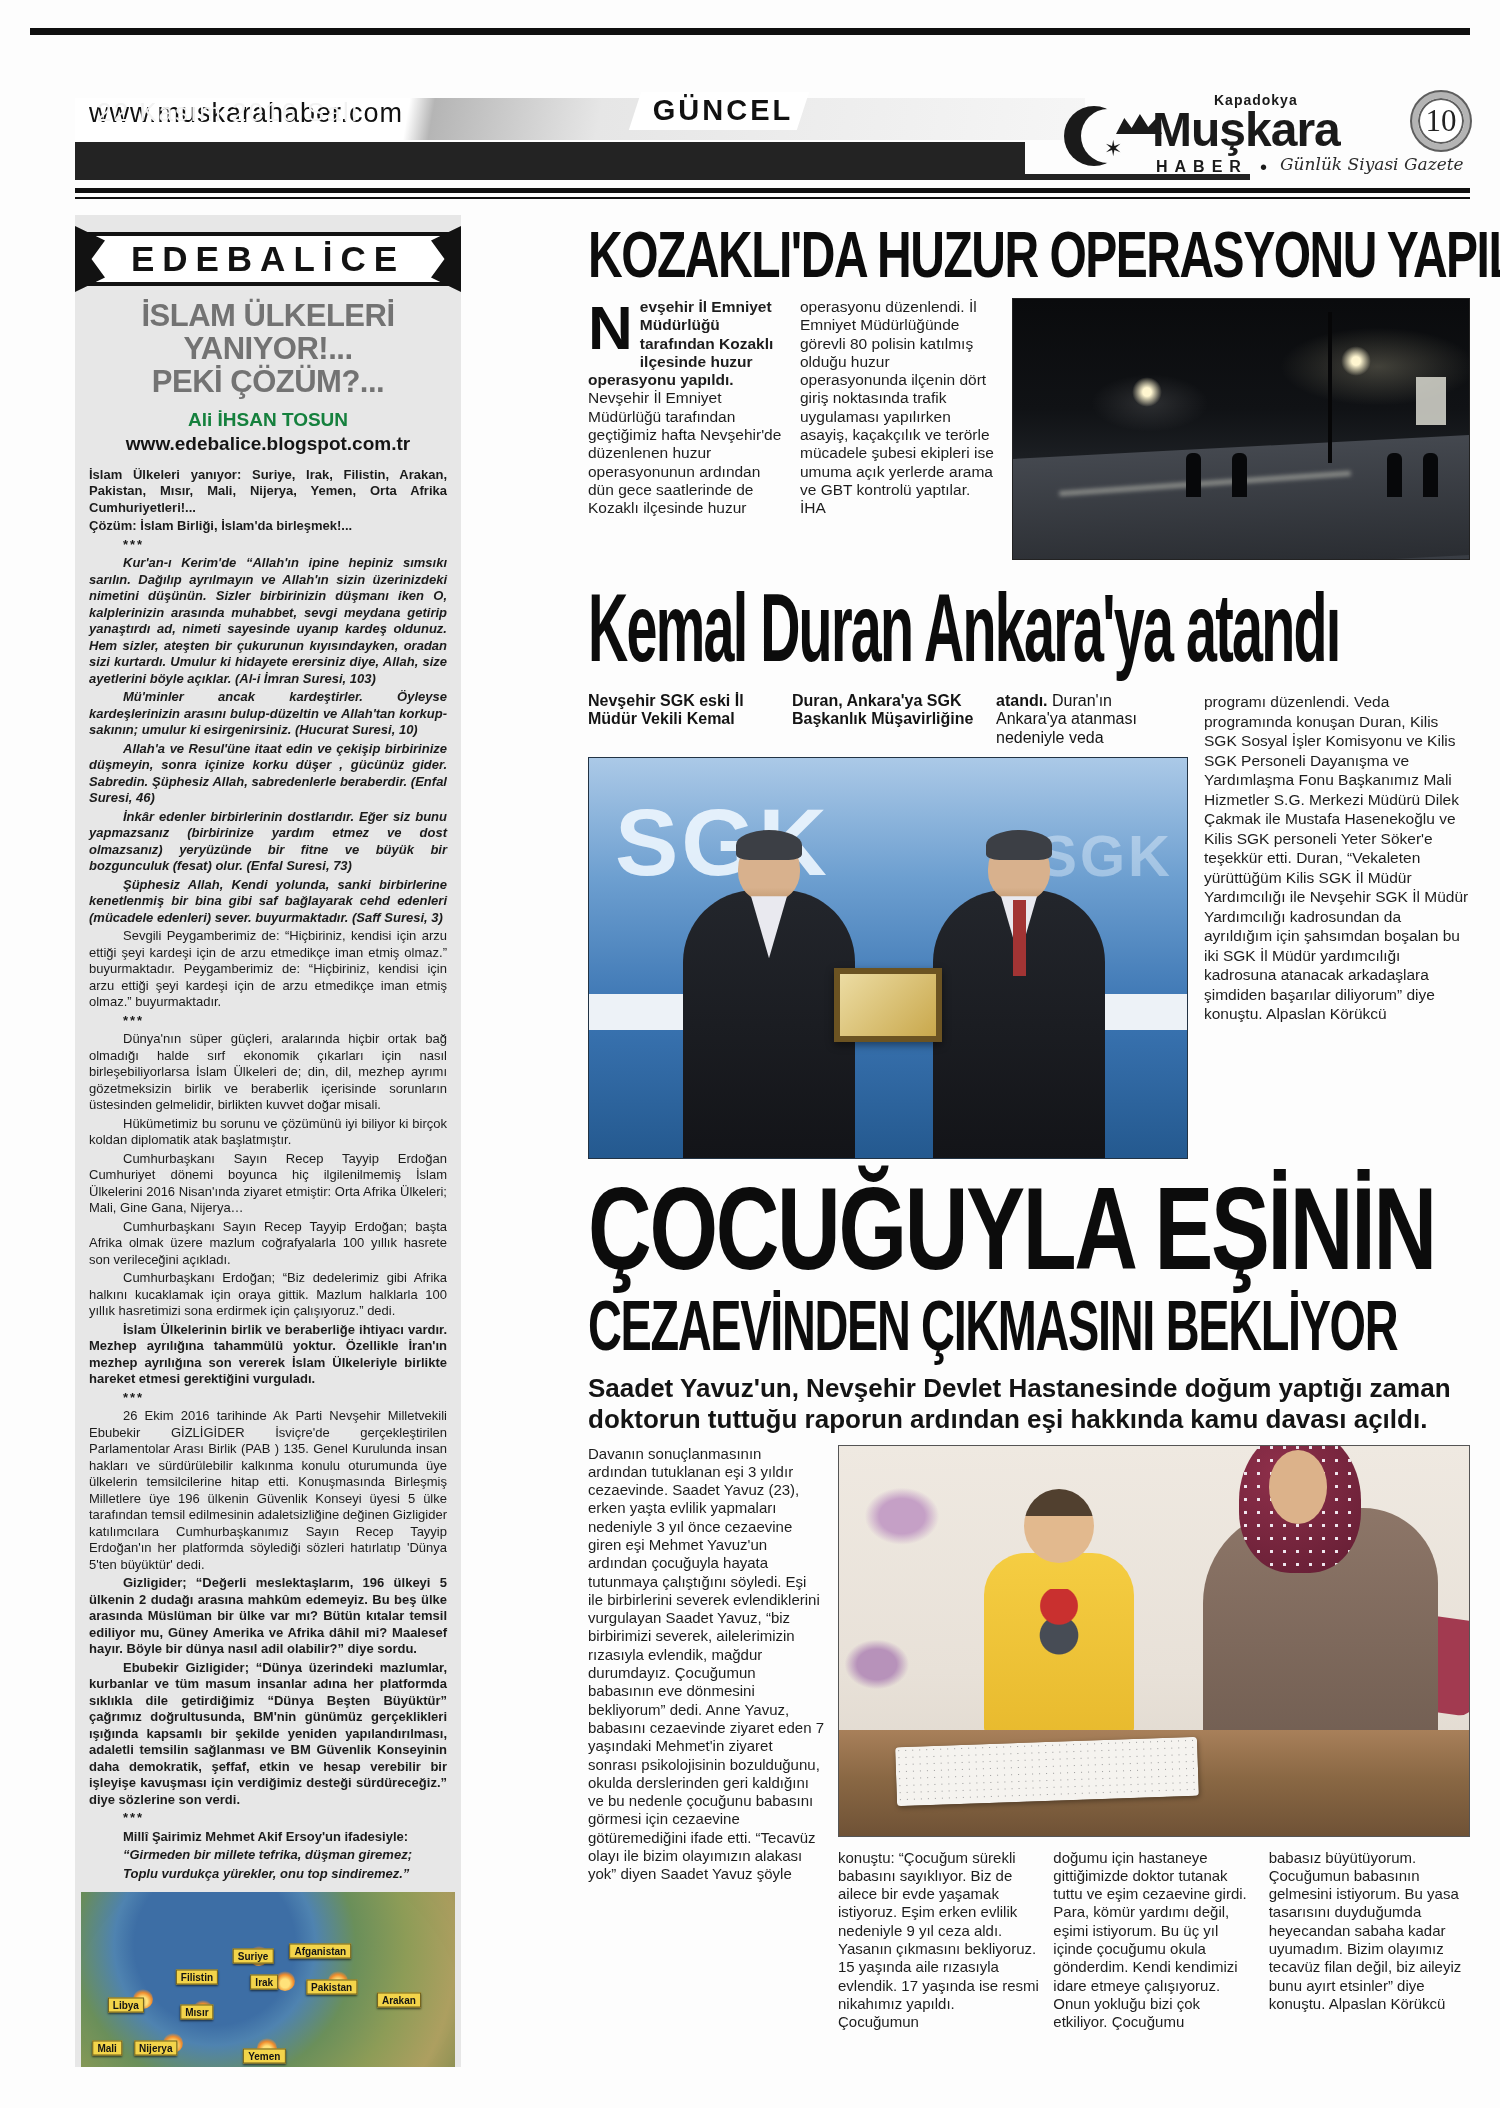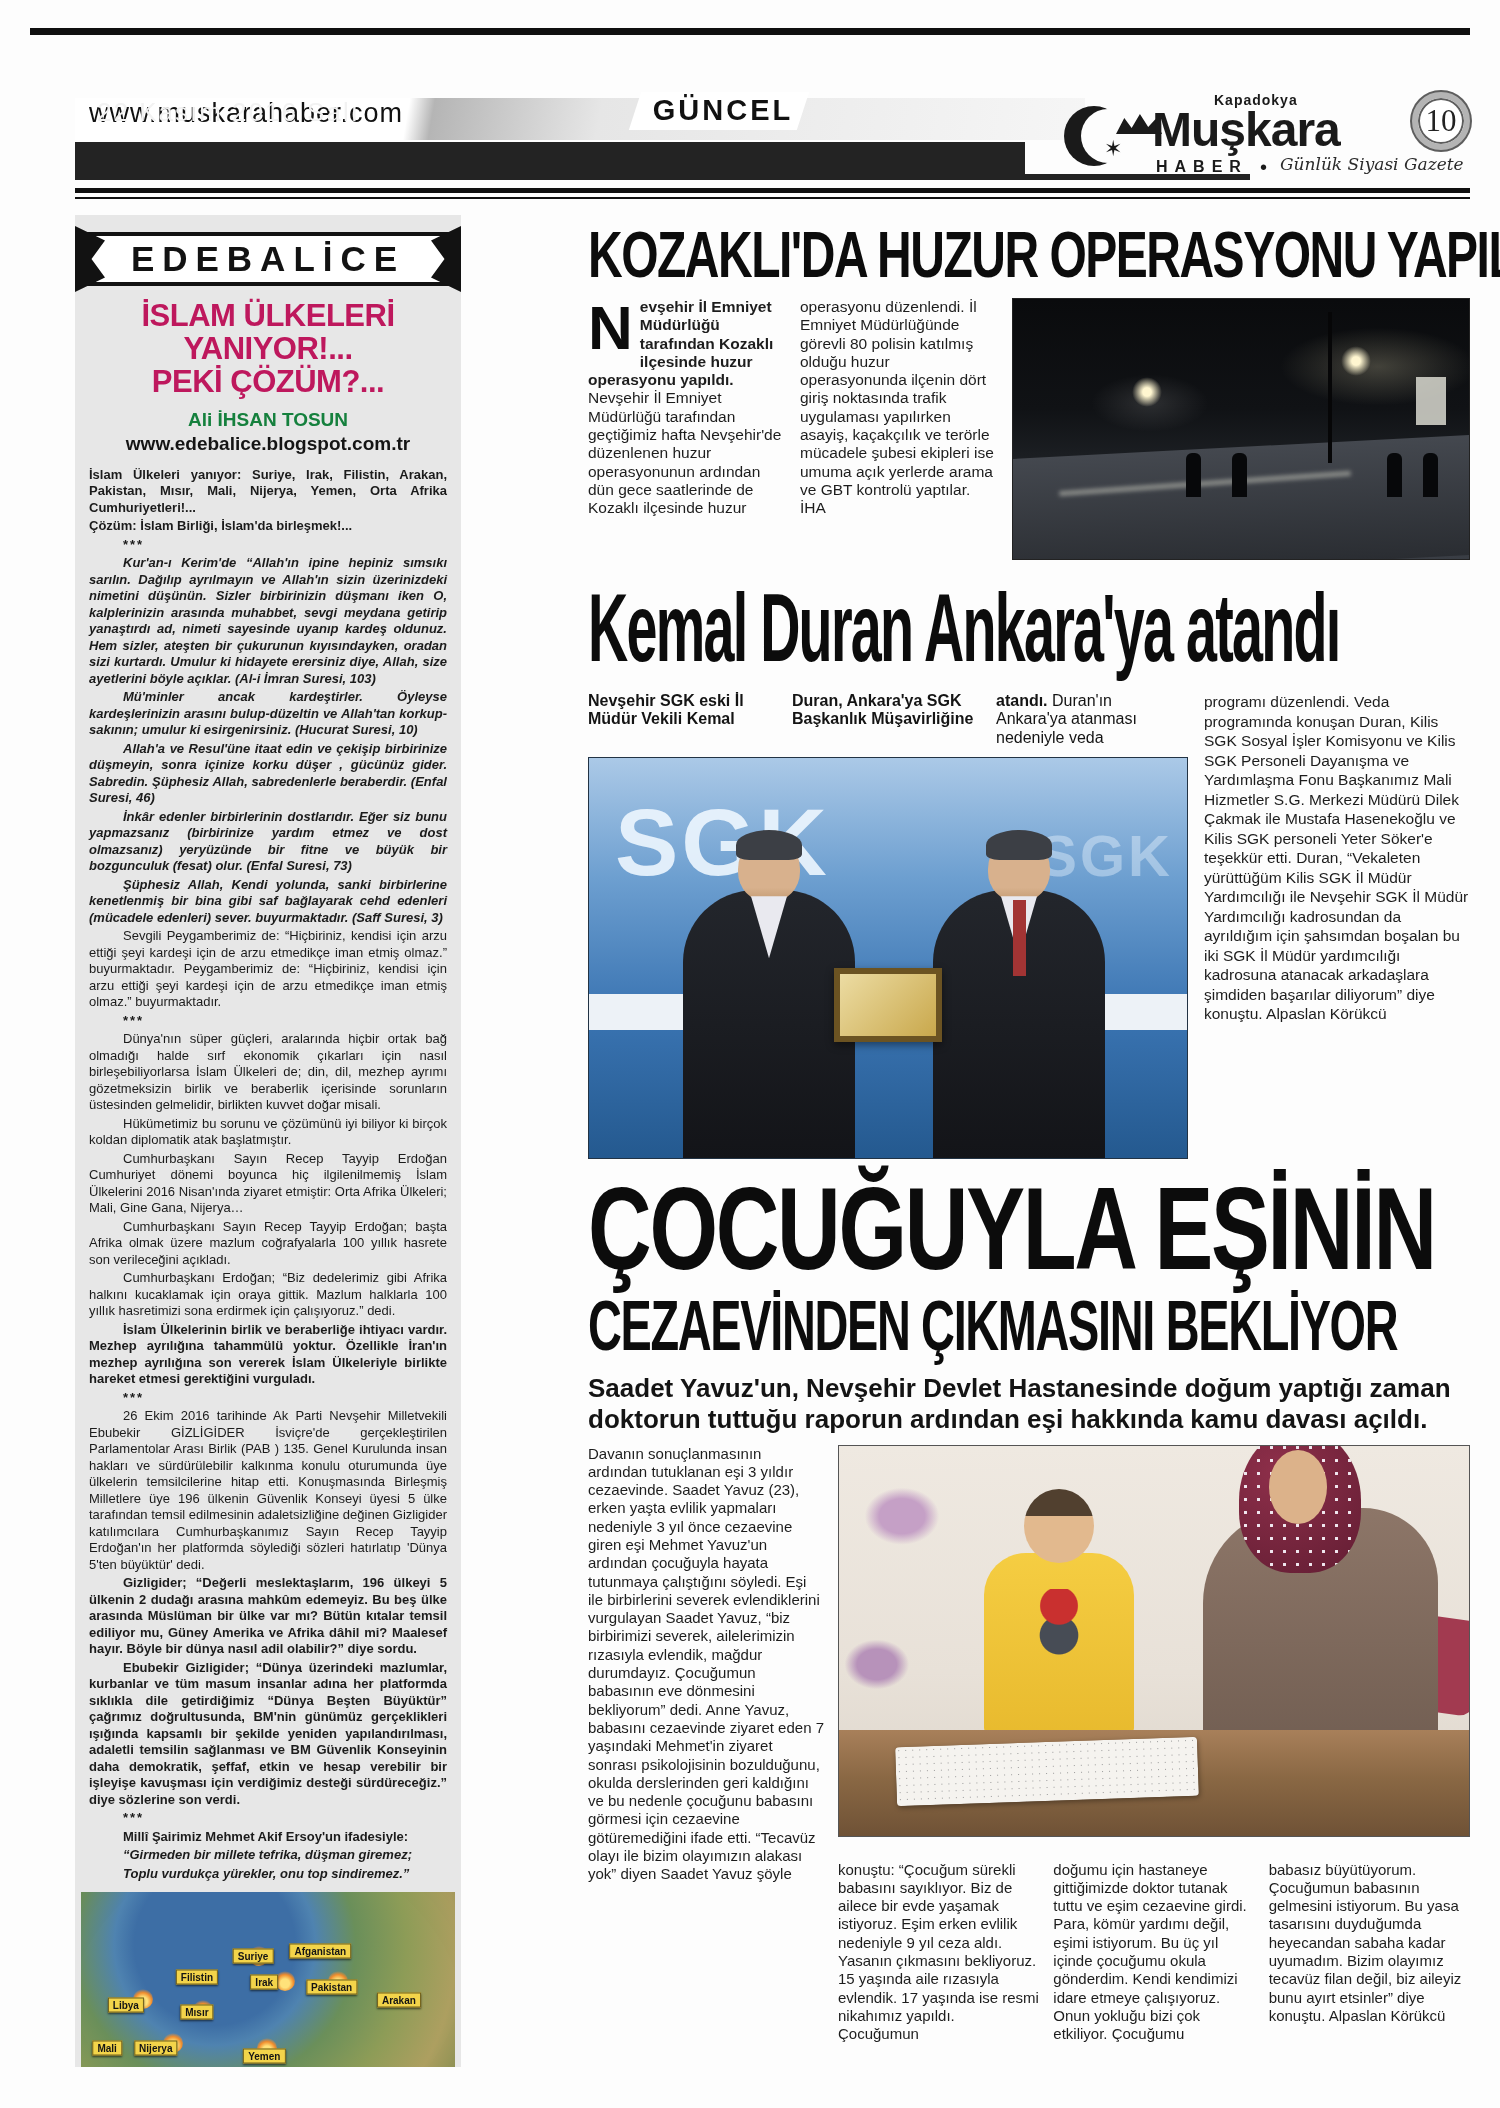--- a/index.html
+++ b/index.html
@@ -39,21 +39,21 @@
     display:flex;align-items:center;justify-content:center;font-family:"Liberation Serif",serif;font-size:31px;color:#222}
 
   
   .sidebar{position:absolute;left:75px;top:215px;width:386px;height:1852px;background:#e7e7e7;padding:7px 14px;overflow:hidden}
   .banner{position:relative;height:54px;margin:10px -6px 6px;background:#fff;border-top:4px solid #121212;border-bottom:4px solid #121212;
     display:flex;align-items:center;justify-content:center}
   .banner:before,.banner:after{content:"";position:absolute;top:-10px;bottom:-10px;width:30px;background:#121212}
   .banner:before{left:-8px;clip-path:polygon(0 0,100% 22%,55% 50%,100% 78%,0 100%)}
   .banner:after{right:-8px;clip-path:polygon(100% 0,0 22%,45% 50%,0 78%,100% 100%)}
   .banner-text{font-size:35px;font-weight:900;letter-spacing:8px;color:#121212}
-  .col-title{margin-top:14px;text-align:center;font-size:31px;font-weight:900;line-height:1.06;color:#be185d;letter-spacing:-0.5px}
+  .col-title{margin-top:14px;text-align:center;font-size:31px;font-weight:900;line-height:1.06;color:#737373;letter-spacing:-0.5px}
   .col-author{margin-top:10px;text-align:center;font-size:19px;font-weight:bold;color:#15803d}
   .col-url{margin-top:2px;text-align:center;font-size:19px;font-weight:bold;color:#141414}
   .paras{margin-top:12px;font-size:13px;line-height:1.27;color:#1b1b1b;text-align:justify}
   .para{text-indent:34px;margin-bottom:2px}
   .para.ni{text-indent:0}
   .para.b{font-weight:bold}
   .para.bi{font-weight:bold;font-style:italic}
   .para.sep{font-weight:bold;letter-spacing:2px}
 
   .map{position:relative;margin:10px -8px 0;height:256px;overflow:hidden;
@@ -112,21 +112,21 @@
   .head:before{content:"";position:absolute;left:-2px;top:-6px;width:66px;height:30px;border-radius:50% 50% 20% 20%;background:#3c3f45}
   .shirt{position:absolute;top:6px;left:50%;width:36px;height:62px;margin-left:-18px;background:#e9e9ef;clip-path:polygon(0 0,100% 0,50% 100%)}
   .tie{position:absolute;top:10px;left:50%;width:13px;height:76px;margin-left:-6px;background:#a23434}
   .plaque{position:absolute;bottom:116px;left:50%;margin-left:-54px;width:108px;height:74px;
     background:linear-gradient(135deg,#ecdca3,#c9a84c);border:6px solid #6b5322;box-shadow:0 3px 8px rgba(0,0,0,.45)}
 
   .cocuk-grid{display:flex;gap:14px;margin-top:6px}
   .cocuk-col1{width:236px}
   .cocuk-right{flex:1}
   .body-col{font-size:15px;line-height:1.22;color:#1d1d1d}
-  .cocuk-bottom{display:flex;gap:14px;margin-top:24px}
+  .cocuk-bottom{display:flex;gap:14px;margin-top:12px}
   .cocuk-bottom p{flex:1}
 
   .photo-family{position:relative;height:392px;overflow:hidden;border:1px solid #555;background:
     radial-gradient(60px 46px at 10% 18%,#c5a0c6 0 38%,transparent 62%),
     radial-gradient(52px 40px at 6% 56%,#b792ba 0 38%,transparent 62%),
     radial-gradient(58px 44px at 18% 84%,#c5a0c6 0 38%,transparent 62%),
     radial-gradient(44px 36px at 30% 40%,#cdadcd 0 34%,transparent 60%),
     linear-gradient(180deg,#efe9e1 0%,#e8e1d8 58%,#dcd4c9 100%)}
   .pf-table{position:absolute;left:0;right:0;bottom:0;height:27%;background:linear-gradient(180deg,#a8805a,#8a6844 45%,#6f5236)}
   .pf-paper{position:absolute;left:9%;bottom:9%;width:48%;height:15%;background:#f5f3ef;border-radius:4px;transform:rotate(-2deg);

